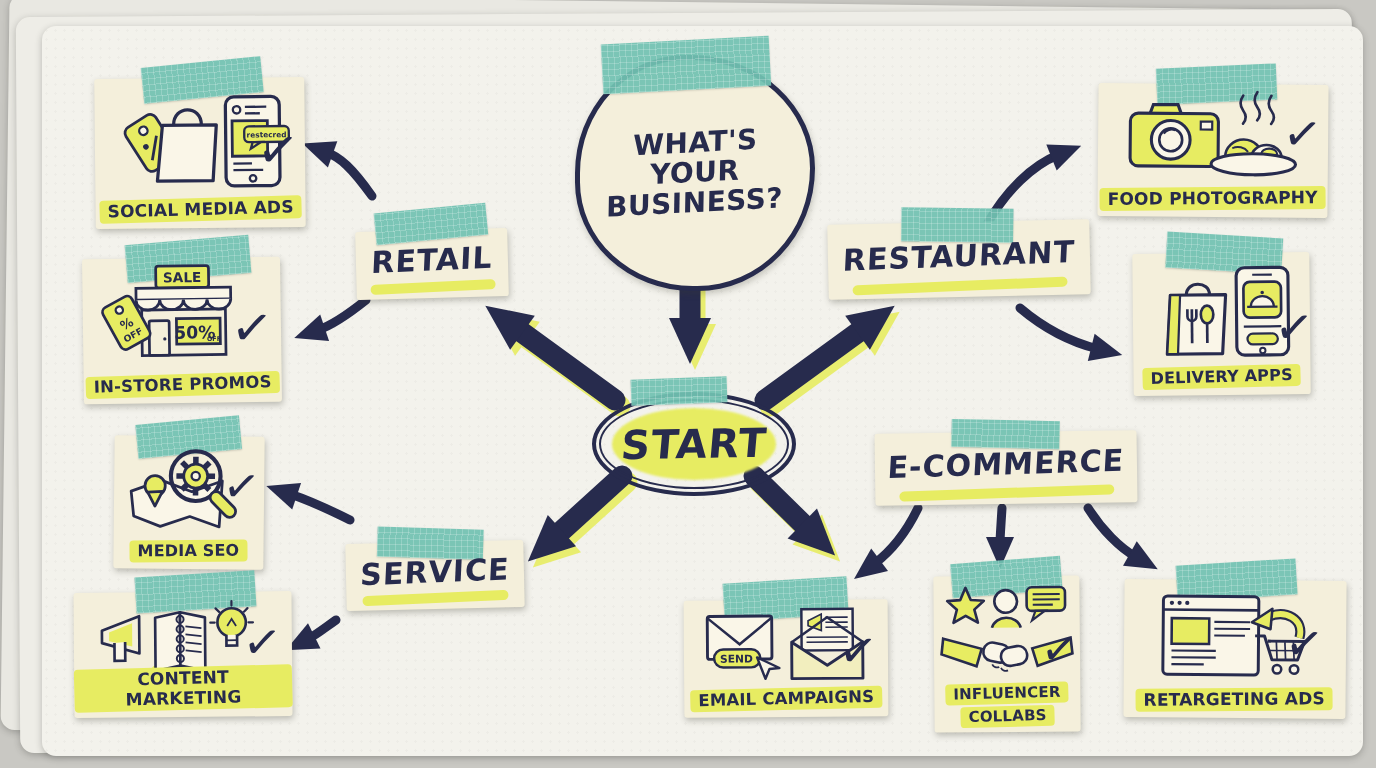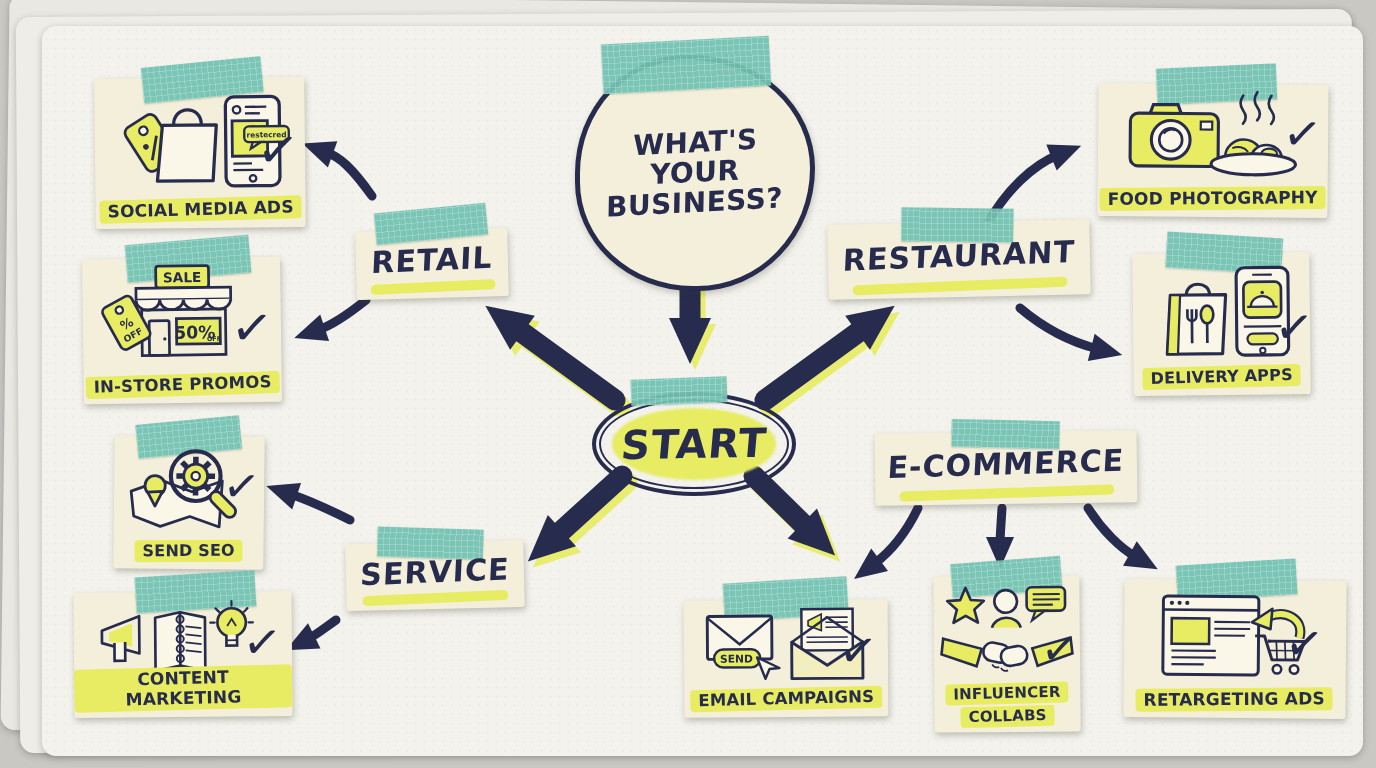--- a/index.html
+++ b/index.html
@@ -205,21 +205,21 @@
         <line x1="97" y1="22" x2="67" y2="52" stroke="#272b4d" stroke-width="6"></line>
         <circle cx="82" cy="37" r="13" fill="#e7ec62" stroke="#272b4d" stroke-width="3"></circle>
         <circle cx="82" cy="37" r="4.5" fill="#faf6e8" stroke="#272b4d" stroke-width="2.5"></circle>
         <circle cx="82" cy="37" r="27" fill="none" stroke="#272b4d" stroke-width="4.5"></circle>
         <g transform="rotate(45 103 58)">
           <rect x="99" y="52" width="34" height="13" rx="6.5" fill="#e7ec62" stroke="#272b4d" stroke-width="3"></rect>
         </g>
       </g>
     </svg>
     <div class="check" style="right:4px;top:28px;font-size:44px;">✓</div>
-    <div class="card-label" style="font-size:16px;"><span class="hl">SEND SEO</span></div>
+    <div class="card-label" style="font-size:16px;"><span class="hl">MEDIA SEO</span></div>
   </div>
 
   <div class="card" style="left:74px;top:592px;width:218px;height:125px;transform:rotate(-.5deg);">
     <div class="tape" style="left:62px;top:-18px;width:120px;height:36px;transform:rotate(-3deg);"></div>
     <svg class="icon" style="left:10px;top:6px;" width="198" height="80" viewBox="0 0 210 90">
       <polygon points="22,38 48,28 48,54 22,48" fill="#e7ec62"></polygon>
       <path d="M14,36 L56,20 L56,62 L14,50 Z" fill="none" stroke="#272b4d" stroke-width="3" stroke-linejoin="round"></path>
       <path d="M28,50 L28,70 L40,70 L40,49" fill="#faf6e8" stroke="#272b4d" stroke-width="3"></path>
       <rect x="70" y="76" width="62" height="9" rx="4" fill="#e7ec62"></rect>
       <path d="M74,22 L102,16 L102,76 L74,82 Z" fill="#faf6e8" stroke="#272b4d" stroke-width="3" stroke-linejoin="round"></path>

